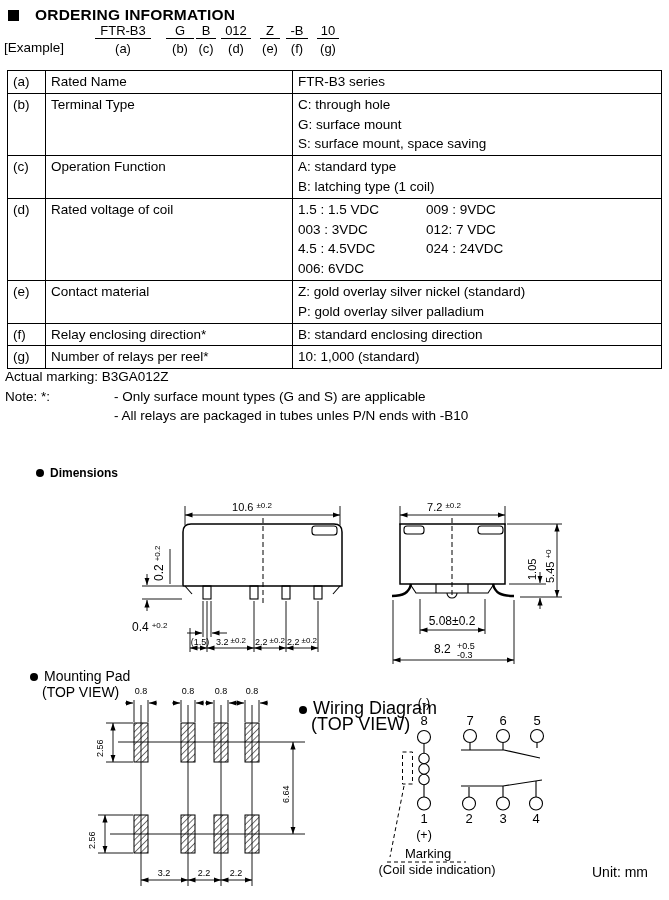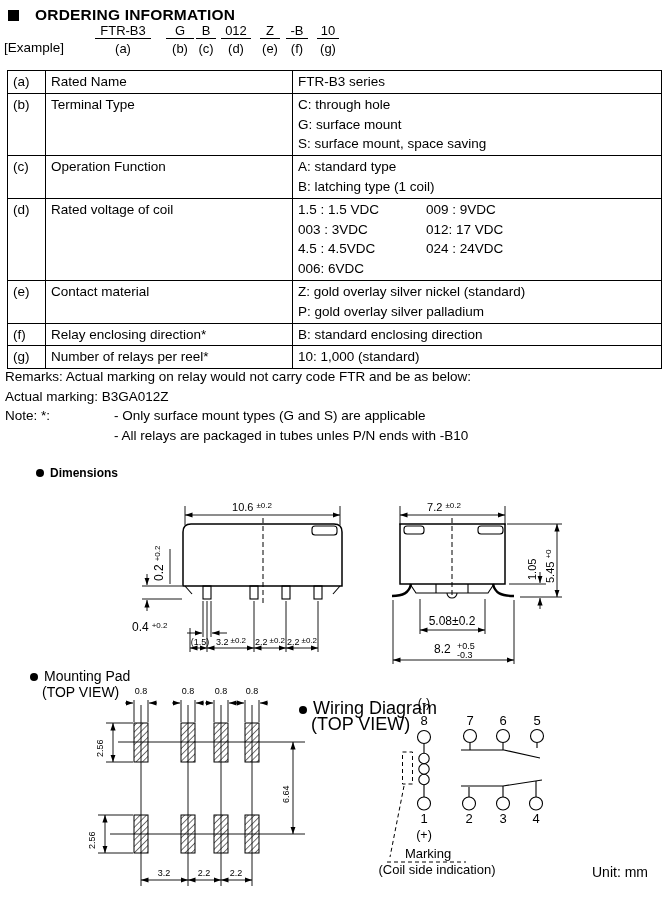--- a/index.html
+++ b/index.html
@@ -119,21 +119,21 @@
         <td class="cv">
           <div class="vln">A: standard type</div>
           <div class="vln">B: latching type (1 coil)</div>
         </td>
       </tr>
       <tr>
         <td class="ck">(d)</td>
         <td class="cn">Rated voltage of coil</td>
         <td class="cv">
           <div class="vln"><span class="va">1.5 : 1.5 VDC</span><span>009 : 9VDC</span></div>
-          <div class="vln"><span class="va">003 : 3VDC</span><span>012: 17 VDC</span></div>
+          <div class="vln"><span class="va">003 : 3VDC</span><span>012: 7 VDC</span></div>
           <div class="vln"><span class="va">4.5 : 4.5VDC</span><span>024 : 24VDC</span></div>
           <div class="vln"><span class="va">006: 6VDC</span><span></span></div>
         </td>
       </tr>
       <tr>
         <td class="ck">(e)</td>
         <td class="cn">Contact material</td>
         <td class="cv">
           <div class="vln">Z: gold overlay silver nickel (standard)</div>
           <div class="vln">P: gold overlay silver palladium</div>
@@ -150,21 +150,20 @@
         <td class="ck">(g)</td>
         <td class="cn">Number of relays per reel*</td>
         <td class="cv">
           <div class="vln">10: 1,000 (standard)</div>
         </td>
       </tr>
     </tbody>
 </table>
 
 <div class="remarks">
-  <div>Remarks: Actual marking on relay would not carry code FTR and be as below:</div>
   <div class="rml">
     <span>Actual marking: B3GA012Z</span>
   </div>
   <div class="rml">
     <span class="wn">Note: *:</span>
     <span>- Only surface mount types (G and S) are applicable</span>
   </div>
   <div class="note2">- All relays are packaged in tubes unles P/N ends with -B10</div>
 </div>
 

